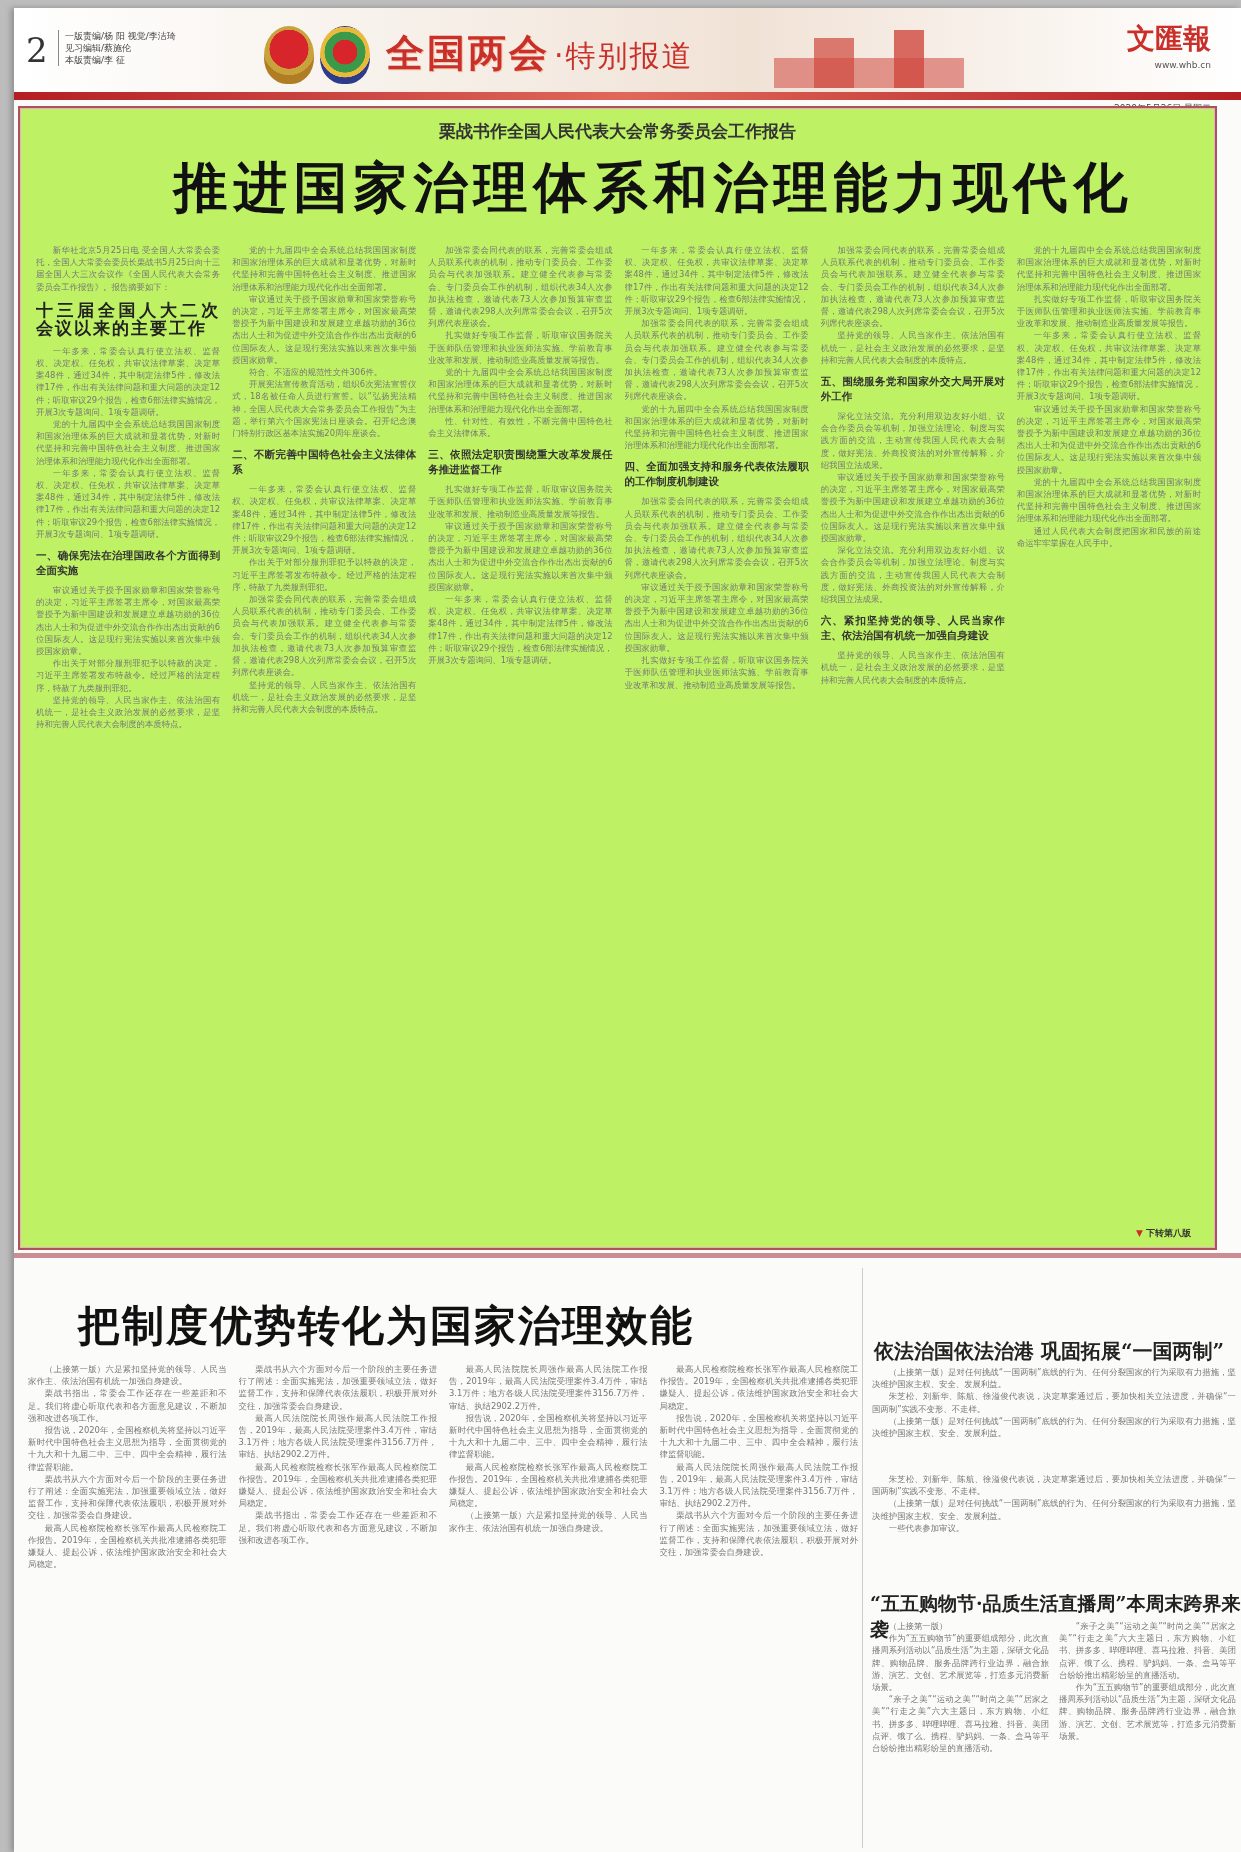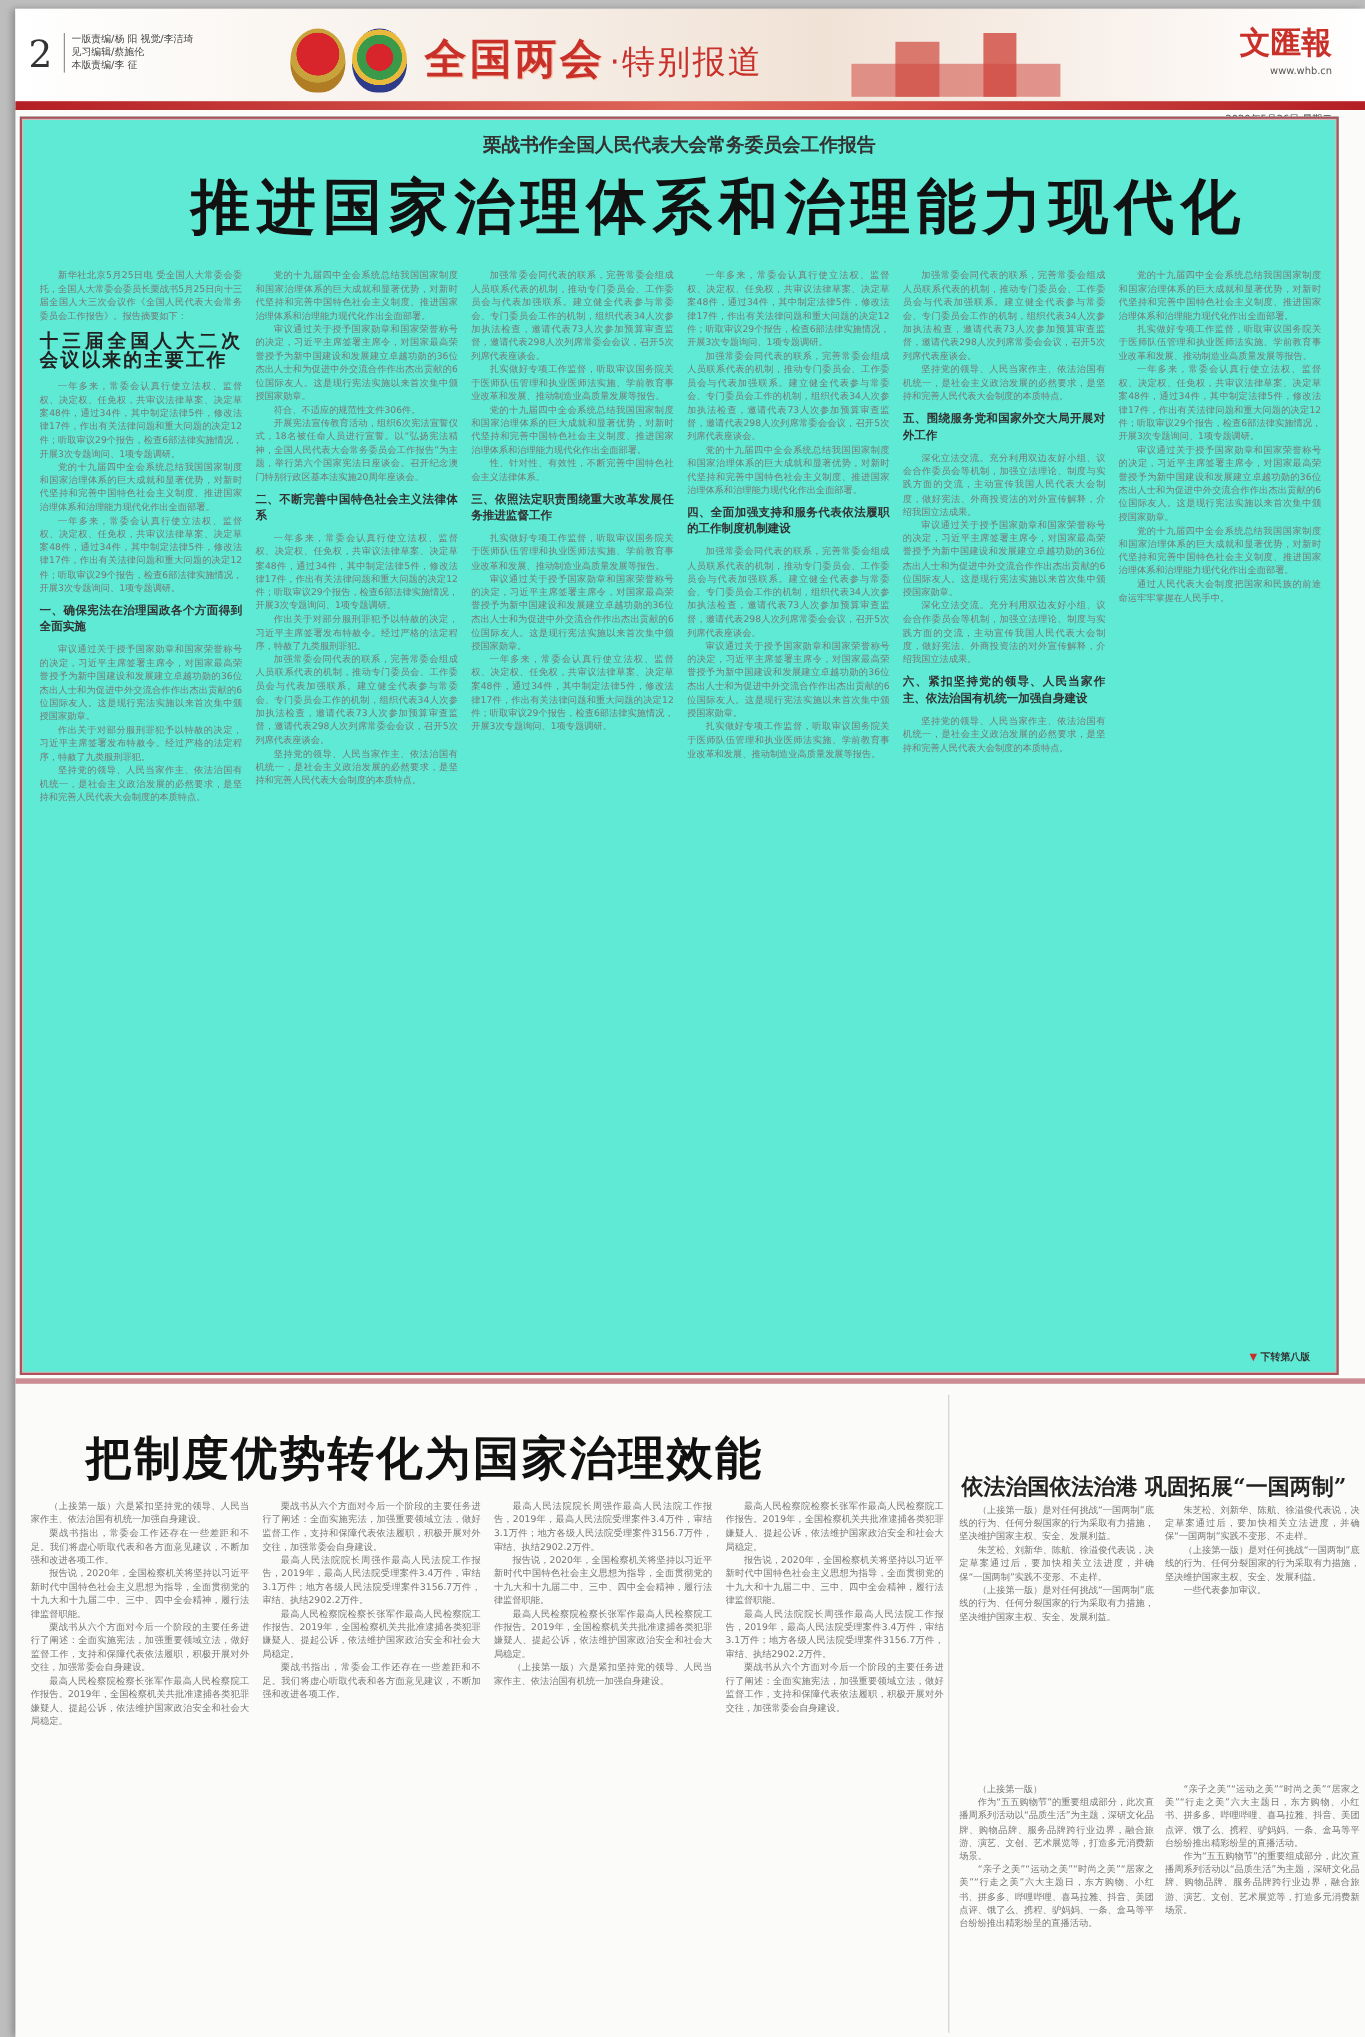--- a/index.html
+++ b/index.html
@@ -12,37 +12,37 @@
   .em1{left:250px;background:radial-gradient(circle at 50% 40%,#d8252b 0 45%,#c8a23a 46% 60%,#b07d25 61%);}
   .em2{left:306px;background:radial-gradient(circle at 50% 45%,#d8252b 0 30%,#3a9a4a 31% 50%,#e9b93b 51% 62%,#2d3b8a 63%);}
   .title-banner{position:absolute;left:372px;top:20px;font-size:38px;font-weight:bold;color:#c9302a;letter-spacing:3px;text-shadow:1px 1px 0 #f4c3a7;}
   .subtitle-banner{position:absolute;left:540px;top:28px;font-size:30px;color:#c9302a;letter-spacing:2px;}
   .building{position:absolute;left:760px;top:22px;width:190px;height:58px;}
   .building div{position:absolute;bottom:0;background:#d0483f;}
   .logo{position:absolute;right:30px;top:12px;font-family:"DejaVu Serif",serif;font-size:28px;font-weight:bold;color:#c9302a;}
   .url{position:absolute;right:30px;top:52px;font-size:9px;color:#555;}
   .date{position:absolute;right:30px;top:66px;font-size:9px;color:#444;margin-top:28px;}
   .redbar{position:absolute;left:0;top:84px;width:1227px;height:8px;background:linear-gradient(90deg,#b41f24,#e0685a 50%,#b41f24);}
-  .mainbox{position:absolute;left:4px;top:98px;width:1195px;height:1140px;border:2px solid #b0505a;box-shadow:0 0 0 1px #e0b5b8 inset;background:#5eead4;}
+  .mainbox{position:absolute;left:4px;top:98px;width:1195px;height:1140px;border:2px solid #b0505a;box-shadow:0 0 0 1px #e0b5b8 inset;background:#bef264;}
   .kicker{position:absolute;left:0;width:100%;top:12px;text-align:center;font-size:17px;font-weight:bold;color:#333;}
   .headline{position:absolute;left:0;width:100%;top:44px;text-align:center;font-size:54px;font-weight:bold;color:#111;letter-spacing:6px;padding-left:36px;}
   .cols{position:absolute;top:136px;left:16px;width:1165px;height:990px;display:flex;gap:12px;}
   .col{flex:1;overflow:hidden;font-size:8.4px;line-height:12.2px;color:#777;text-align:justify;}
   .col p{margin:0;text-indent:2em;}
   .col h3{margin:8px 0 8px;font-size:17px;line-height:18px;font-weight:bold;color:#222;letter-spacing:2px;}
   .col h4{margin:8px 0 6px;font-size:10.5px;line-height:15px;font-weight:bold;color:#333;}
   .cont{position:absolute;right:24px;bottom:8px;font-size:9px;font-weight:bold;color:#333;}
   .cont .tri{color:#c9302a;}
   .sep{position:absolute;left:0;top:1245px;width:1227px;height:5px;background:#c98d93;}
   .head2{position:absolute;left:64px;top:1290px;font-family:"DejaVu Serif",serif;font-size:42px;font-weight:bold;color:#111;letter-spacing:2px;}
   .lower-cols{position:absolute;left:14px;top:1355px;width:830px;height:480px;display:flex;gap:12px;}
   .lower-cols .col{font-size:8.4px;}
   .vline{position:absolute;left:848px;top:1260px;width:1px;height:580px;background:#ccc;}
   .head3{position:absolute;left:860px;top:1330px;font-family:"DejaVu Serif",serif;font-size:20px;font-weight:bold;color:#222;}
-  .box3{position:absolute;left:858px;top:1358px;width:364px;height:204px;display:flex;gap:10px;}
+  .box3{position:absolute;left:858px;top:1358px;width:364px;height:204px;display:flex;gap:10px;flex-direction:column;}
   .head4{position:absolute;left:856px;top:1583px;font-family:"DejaVu Serif",serif;font-size:19px;font-weight:bold;color:#222;}
   .box4{position:absolute;left:858px;top:1612px;width:364px;height:232px;display:flex;gap:10px;}
 </style>
 </head>
 <body>
 
 <div class="page">
 
   <div class="masthead">
     <div class="pageno">2</div>
@@ -178,20 +178,21 @@
       <p>朱芝松、刘新华、陈航、徐溢俊代表说，决定草案通过后，要加快相关立法进度，并确保“一国两制”实践不变形、不走样。</p>
       <p>（上接第一版）是对任何挑战“一国两制”底线的行为、任何分裂国家的行为采取有力措施，坚决维护国家主权、安全、发展利益。</p>
     </div>
     <div class="col">
       <p>朱芝松、刘新华、陈航、徐溢俊代表说，决定草案通过后，要加快相关立法进度，并确保“一国两制”实践不变形、不走样。</p>
       <p>（上接第一版）是对任何挑战“一国两制”底线的行为、任何分裂国家的行为采取有力措施，坚决维护国家主权、安全、发展利益。</p>
       <p>一些代表参加审议。</p>
     </div>
   </div>
 
+  <div class="head4">“五五购物节·品质生活直播周”本周末跨界来袭</div>
   <div class="box4">
     <div class="col">
       <p>（上接第一版）</p>
       <p>作为“五五购物节”的重要组成部分，此次直播周系列活动以“品质生活”为主题，深研文化品牌、购物品牌、服务品牌跨行业边界，融合旅游、演艺、文创、艺术展览等，打造多元消费新场景。</p>
       <p>“亲子之美”“运动之美”“时尚之美”“居家之美”“行走之美”六大主题日，东方购物、小红书、拼多多、哔哩哔哩、喜马拉雅、抖音、美团点评、饿了么、携程、驴妈妈、一条、盒马等平台纷纷推出精彩纷呈的直播活动。</p>
     </div>
     <div class="col">
       <p>“亲子之美”“运动之美”“时尚之美”“居家之美”“行走之美”六大主题日，东方购物、小红书、拼多多、哔哩哔哩、喜马拉雅、抖音、美团点评、饿了么、携程、驴妈妈、一条、盒马等平台纷纷推出精彩纷呈的直播活动。</p>
       <p>作为“五五购物节”的重要组成部分，此次直播周系列活动以“品质生活”为主题，深研文化品牌、购物品牌、服务品牌跨行业边界，融合旅游、演艺、文创、艺术展览等，打造多元消费新场景。</p>
     </div>

